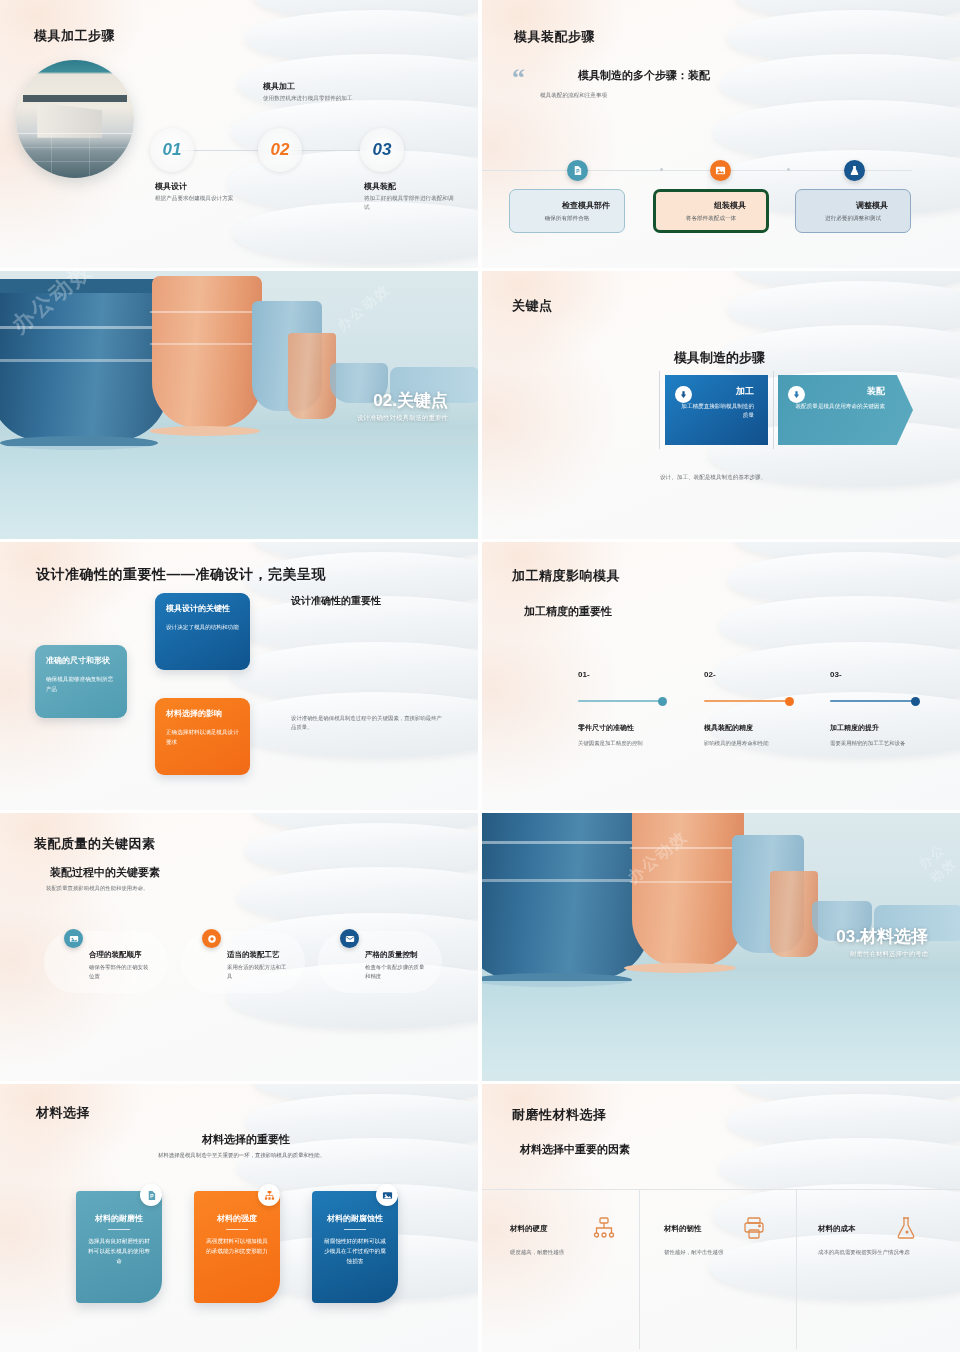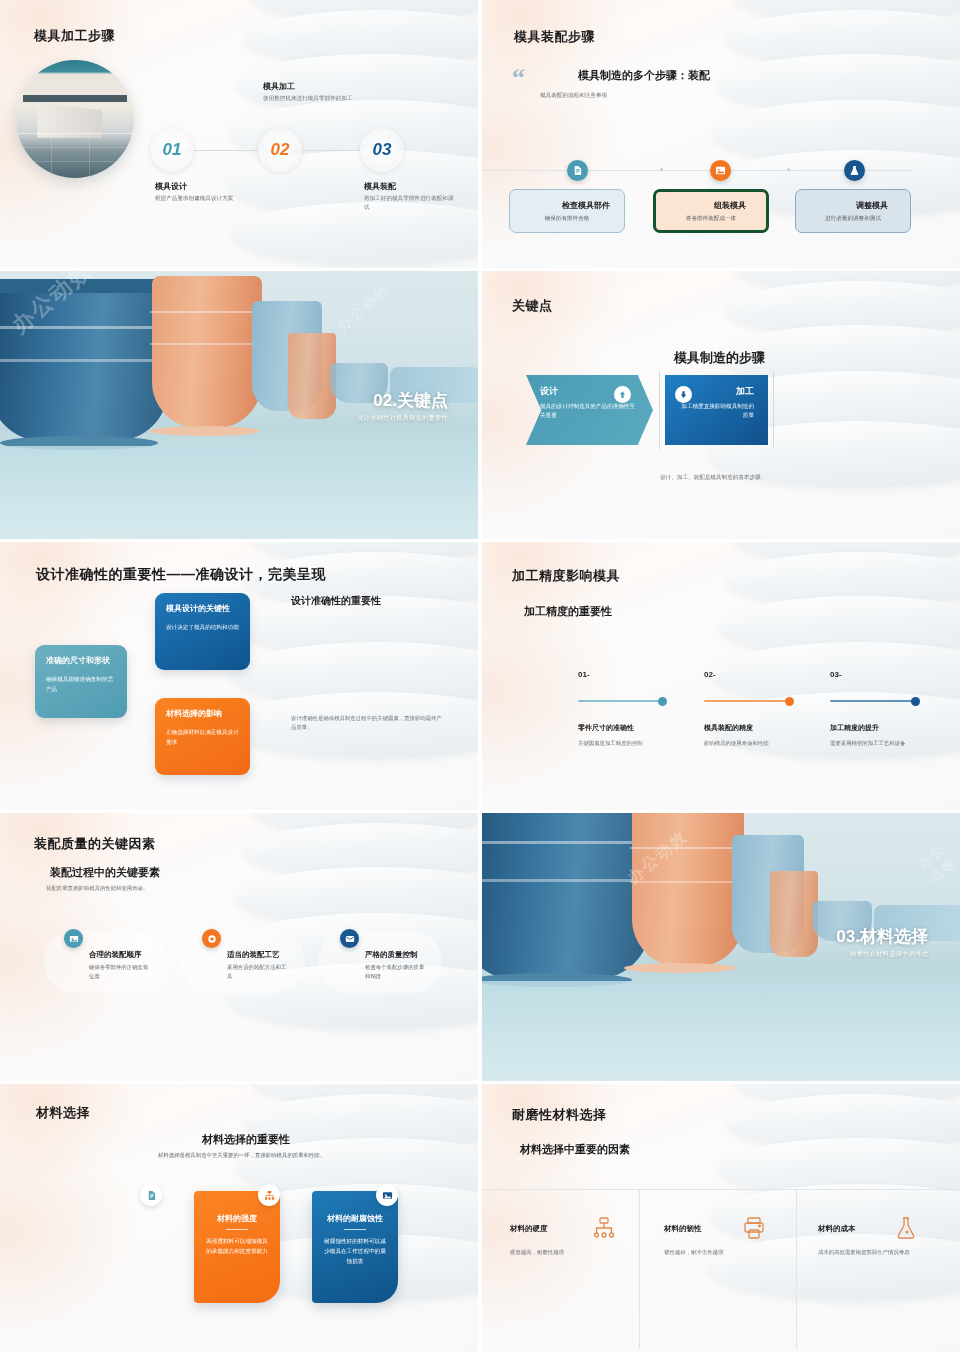--- a/index.html
+++ b/index.html
@@ -245,43 +245,43 @@
       <div class="r" style="left:30px;top:0;width:250px;height:52px;"></div>
       <div class="r" style="left:22px;top:40px;width:266px;height:56px;"></div>
       <div class="r" style="left:14px;top:84px;width:282px;height:60px;"></div>
       <div class="r" style="left:8px;top:130px;width:294px;height:64px;"></div>
       <div class="r" style="left:4px;top:180px;width:300px;height:66px;"></div>
     </div>
 
     <div class="s-title h-title" style="left:30px;top:26px;">关键点</div>
     <div class="sub-h" style="position:absolute;left:192px;top:60px;font-size:13px;margin-top:18px;">模具制造的步骤</div>
 
-    <div class="chev" style="left:44px;top:104px;width:127px;background:linear-gradient(120deg,#4a9cb5,#5aa9bf);
-         clip-path:polygon(0 0,88% 0,100% 50%,88% 100%,0 100%,12% 50%);">
-      <div class="ct">设计</div>
-      <div class="cd">模具的设计对制造其他产品的准确性至关重要</div>
-      <div class="badge" style="right:22px;top:11px;">
-        <svg width="9" height="9" viewBox="0 0 24 24" fill="#4a9cb5">
-            <path d="M12 3l7 9h-4v9h-6v-9H5z"></path>
-          </svg>
-        </div>
-    </div>
     <div class="chev-sep" style="left:177px;top:100px;height:78px;"></div>
 
     <div class="chev" style="left:183px;top:104px;width:103px;background:linear-gradient(140deg,#1f7fc4,#12508c);text-align:right;">
       <div class="ct">加工</div>
       <div class="cd">加工精度直接影响模具制造的质量</div>
       <div class="badge" style="left:10px;top:11px;">
         <svg width="9" height="9" viewBox="0 0 24 24" fill="#17568f">
             <path d="M12 21l-7-9h4V3h6v9h4z"></path>
           </svg>
         </div>
     </div>
     <div class="chev-sep" style="left:291px;top:100px;height:78px;"></div>
 
+    <div class="chev" style="left:296px;top:104px;width:135px;background:linear-gradient(120deg,#4a9cb5,#5aa9bf);text-align:right;
+         clip-path:polygon(0 0,88% 0,100% 50%,88% 100%,0 100%,0 100%);">
+      <div class="ct" style="margin-right:14px;">装配</div>
+      <div class="cd" style="margin-right:14px;">装配质量是模具使用寿命的关键因素</div>
+      <div class="badge" style="left:10px;top:11px;">
+        <svg width="9" height="9" viewBox="0 0 24 24" fill="#2b7ab5">
+            <path d="M12 21l-7-9h4V3h6v9h4z"></path>
+          </svg>
+        </div>
+    </div>
 
     <div style="position:absolute;left:178px;top:203px;font-size:5.6px;color:#6b7074;">设计、加工、装配是模具制造的基本步骤。</div>
   </div>
 
   <div class="slide">
     <div class="bg-soft"></div>
     <div class="ring-wrap">
       <div class="r" style="left:30px;top:0;width:250px;height:52px;"></div>
       <div class="r" style="left:22px;top:40px;width:266px;height:56px;"></div>
       <div class="r" style="left:14px;top:84px;width:282px;height:60px;"></div>
@@ -415,20 +415,25 @@
       <div class="r" style="left:22px;top:40px;width:266px;height:56px;"></div>
       <div class="r" style="left:14px;top:84px;width:282px;height:60px;"></div>
       <div class="r" style="left:8px;top:130px;width:294px;height:64px;"></div>
       <div class="r" style="left:4px;top:180px;width:300px;height:66px;"></div>
     </div>
 
     <div class="s-title h-title" style="left:36px;top:20px;">材料选择</div>
     <div class="sub-h" style="position:absolute;left:202px;top:48px;font-size:11px;">材料选择的重要性</div>
     <div style="position:absolute;left:158px;top:68px;font-size:5.4px;color:#5f6468;">材料选择是模具制造中至关重要的一环，直接影响模具的质量和性能。</div>
 
+    <div class="c9" style="left:76px;top:107px;background:linear-gradient(160deg,#61a9bd,#4a93ab);">
+      <div class="t">材料的耐磨性</div>
+      <div class="rule"></div>
+      <div class="d">选择具有良好耐磨性的材料可以延长模具的使用寿命</div>
+    </div>
     <div class="c9ic" style="left:140px;top:100px;">
       <svg width="11" height="11" viewBox="0 0 24 24" fill="#5aa2b7">
           <path d="M6 2h8l6 6v14H6z"></path>
           <text x="9" y="18" font-size="11" fill="#fff" font-family="sans-serif" font-weight="bold">P</text>
         </svg>
       </div>
 
     <div class="c9" style="left:194px;top:107px;background:linear-gradient(160deg,#fb8424,#f46c12);">
       <div class="t">材料的强度</div>
       <div class="rule"></div>

